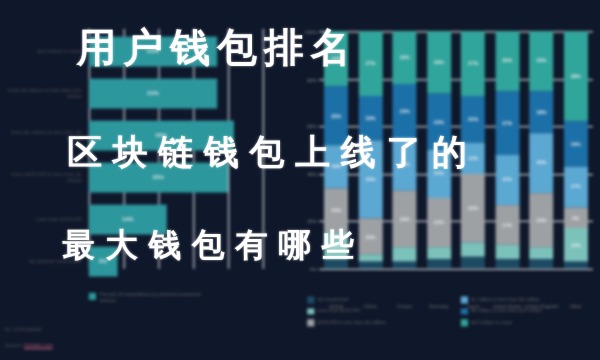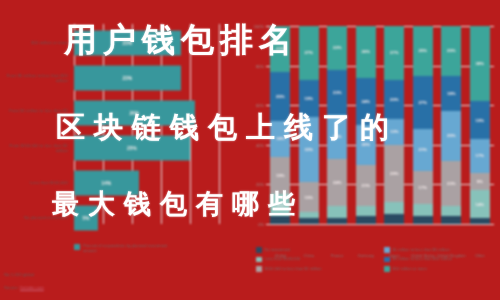--- a/index.html
+++ b/index.html
@@ -3,21 +3,21 @@
 <meta charset="utf-8">
 <style>
   html,body{margin:0;padding:0;}
   body{
     width:500px;height:300px;overflow:hidden;
     background:#ffffff;
     font-family:"Liberation Sans", sans-serif;
     position:relative;
     -webkit-font-smoothing:antialiased;
   }
-  #stage{position:absolute;inset:0;width:500px;height:300px;background:#b91c1c;}
+  #stage{position:absolute;inset:0;width:500px;height:300px;background:#0f172a;}
 
   
   #infographic{
     position:absolute;inset:0;
     filter:blur(1.15px) saturate(0.92);
     opacity:0.93;
   }
 
   
   #left-panel{position:absolute;left:0;top:0;width:250px;height:300px;}

